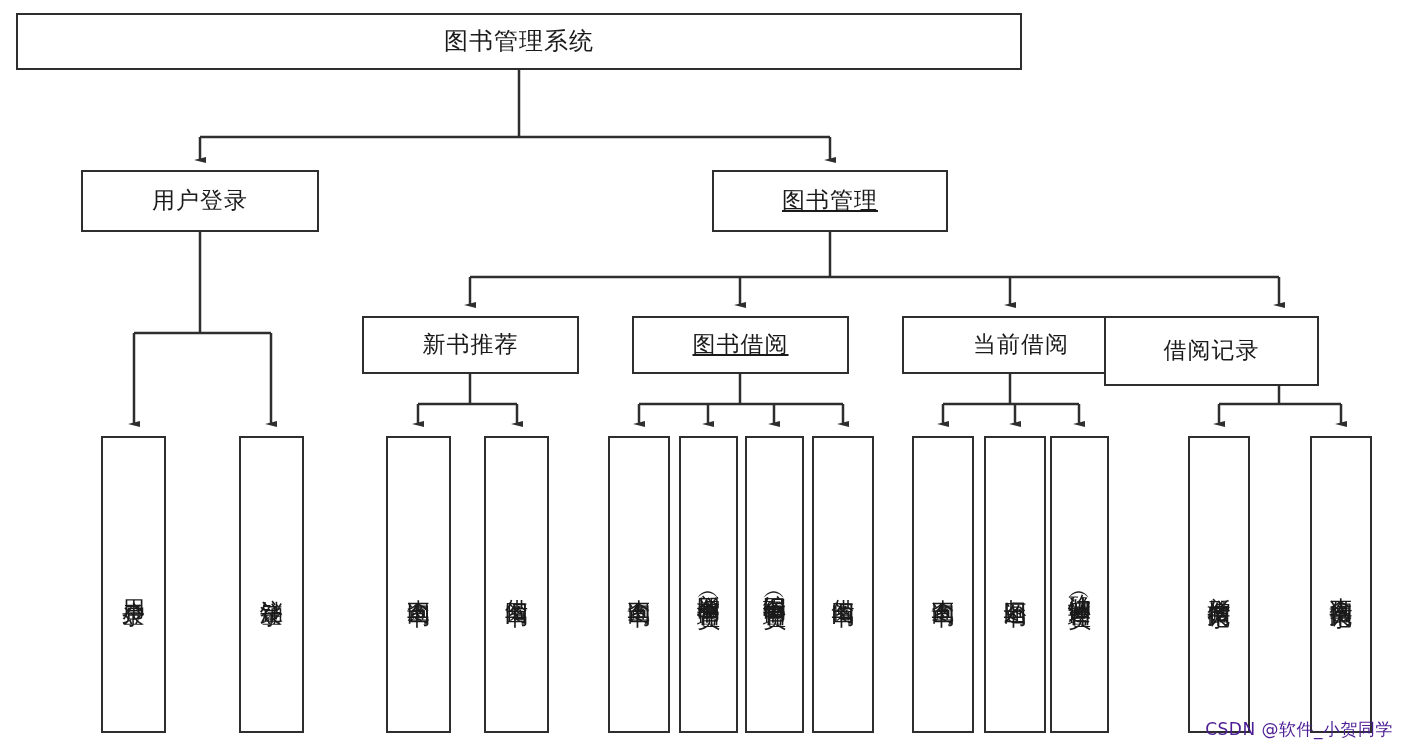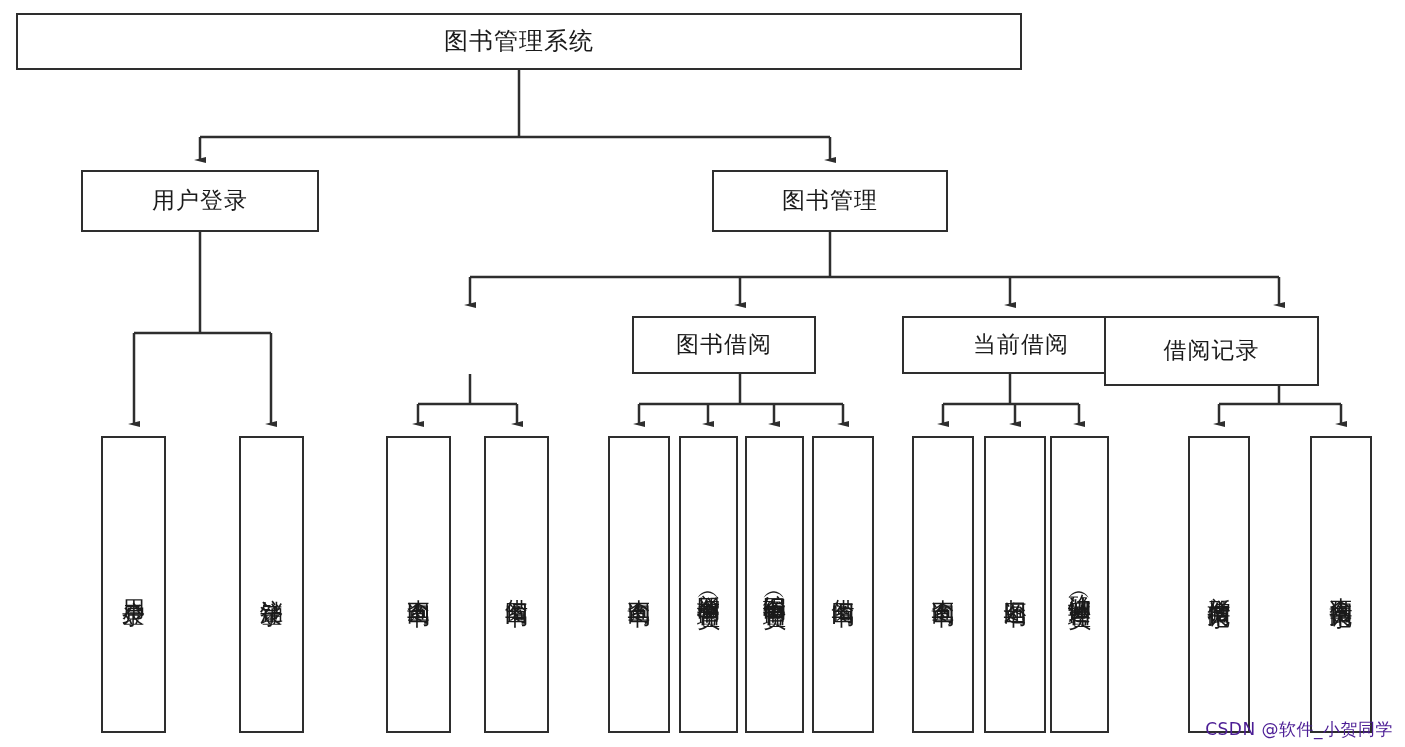--- a/index.html
+++ b/index.html
@@ -123,23 +123,24 @@
       <path d="M1279,374 L1279,404"></path>
       <path d="M1219,404 L1341,404"></path>
       <path d="M1219,404 L1219,424" marker-end="url(#arrow)"></path>
       <path d="M1341,404 L1341,424" marker-end="url(#arrow)"></path>
     </g>
   </svg>
 
   <div class="node horiz root" style="left: 16px; top: 13px; width: 1006px; height: 57px;">图书管理系统</div>
 
   <div class="node horiz" style="left: 81px; top: 170px; width: 238px; height: 62px;">用户登录</div>
-  <div class="node horiz" style="left: 712px; top: 170px; width: 236px; height: 62px;">图书管理</div>
+  <div class="node horiz" style="left: 712px; top: 170px; width: 236px; height: 62px; text-decoration: underline;">图书管理</div>
 
-  <div class="node horiz" style="left: 632px; top: 316px; width: 184px; height: 58px;">图书借阅</div>
+  <div class="node horiz" style="left: 362px; top: 316px; width: 217px; height: 58px;">新书推荐</div>
+  <div class="node horiz" style="left: 632px; top: 316px; width: 217px; height: 58px; text-decoration: underline;">图书借阅</div>
   <div class="node horiz" style="left: 902px; top: 316px; width: 238px; height: 58px;">当前借阅</div>
   <div class="node horiz" style="left: 1104px; top: 316px; width: 215px; height: 70px;">借阅记录</div>
 
   <div class="node leaf centered" style="left: 101px; top: 436px; width: 65px; height: 297px;">
     <span class="vtext">用户登录</span>
   </div>
   <div class="node leaf centered" style="left: 239px; top: 436px; width: 65px; height: 297px;">
     <span class="vtext">注销登录</span>
   </div>
   <div class="node leaf centered" style="left: 386px; top: 436px; width: 65px; height: 297px;">

